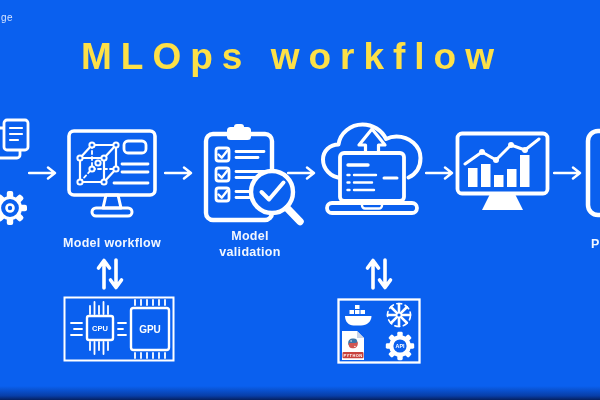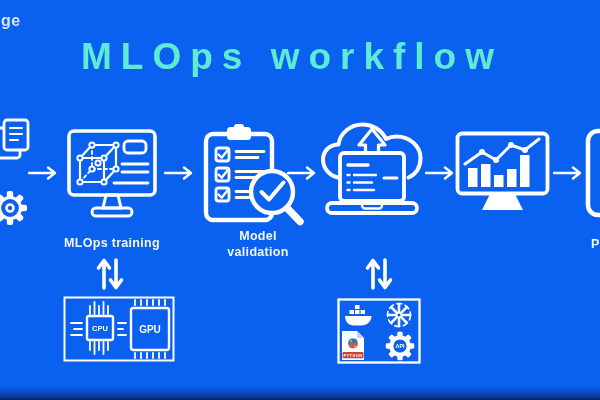--- a/index.html
+++ b/index.html
@@ -5,23 +5,23 @@
   html,body{margin:0;padding:0;background:#222;}
   .canvas{
     position:relative;width:600px;height:400px;overflow:hidden;
     background:#0a60ef;color:#fff;
     font-family:"Liberation Sans",sans-serif;
   }
   .abs{position:absolute;}
   svg{display:block;font-family:"Liberation Sans",sans-serif;}
   .title{
     left:0;right:16px;top:36px;text-align:center;
-    font-size:37px;font-weight:700;letter-spacing:9px;color:#5eead4;
+    font-size:37px;font-weight:700;letter-spacing:9px;color:#fde047;
   }
-  .frag{left:1px;top:12px;font-size:16px;font-weight:700;color:#d5e4ff;letter-spacing:.4px;}
+  .frag{left:1px;top:12px;font-size:10px;font-weight:400;color:#d5e4ff;letter-spacing:.4px;}
   .stage-label{
     font-size:12.5px;font-weight:700;letter-spacing:.3px;
     color:#f2f7ff;text-align:center;line-height:15.5px;
   }
   .stage-label.left{text-align:left;}
   .shade{left:0;right:0;bottom:0;height:14px;
     background:linear-gradient(180deg, rgba(6,28,96,0) 0%, rgba(6,28,96,.5) 70%, rgba(4,16,60,.8) 100%);}
 </style>
 </head>
 <body>
@@ -163,22 +163,22 @@
   </svg>
 
   <svg class="abs" style="left:553px;top:166px" width="30" height="14" viewBox="0 0 30 14">
     <path d="M1 7 H26 M20 1.5 L27 7 L20 12.5" stroke="#fff" stroke-width="2.4" fill="none" stroke-linecap="round" stroke-linejoin="round"></path>
   </svg>
 
   <svg class="abs" style="left:585px;top:126px" width="15" height="94" viewBox="0 0 15 94">
     <rect x="3" y="5" width="50" height="84" rx="10" fill="none" stroke="#fff" stroke-width="4.5"></rect>
   </svg>
 
-  <div class="abs stage-label" style="left:32px;top:236px;width:160px">MLOps training</div>
-  <div class="abs stage-label" style="left:208px;top:229px;width:100px">
+  <div class="abs stage-label" style="left:32px;top:236px;width:160px">Model workflow</div>
+  <div class="abs stage-label" style="left:200px;top:229px;width:100px">
     <div>Model</div>
     <div>validation</div>
   </div>
   <div class="abs stage-label left" style="left:591px;top:237px;width:12px">P</div>
 
   <svg class="abs" style="left:95px;top:256px" width="30" height="36" viewBox="0 0 30 36">
     <g stroke="#fff" stroke-width="3.6" fill="none" stroke-linecap="round" stroke-linejoin="round">
       <path d="M9 32 V6 M3.5 12 L9 4.5 L14.5 12"></path>
       <path d="M21 4 V30 M15.5 24 L21 31.5 L26.5 24"></path>
     </g>

